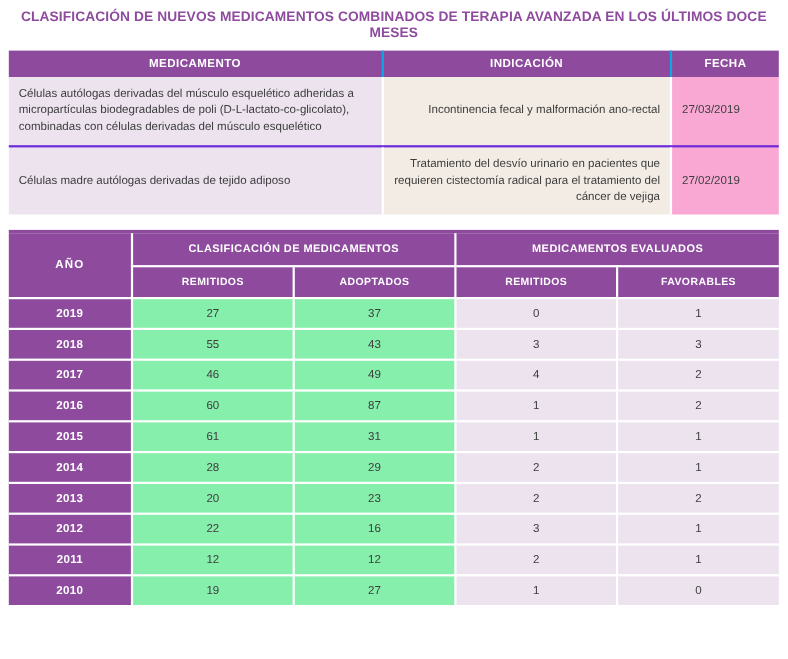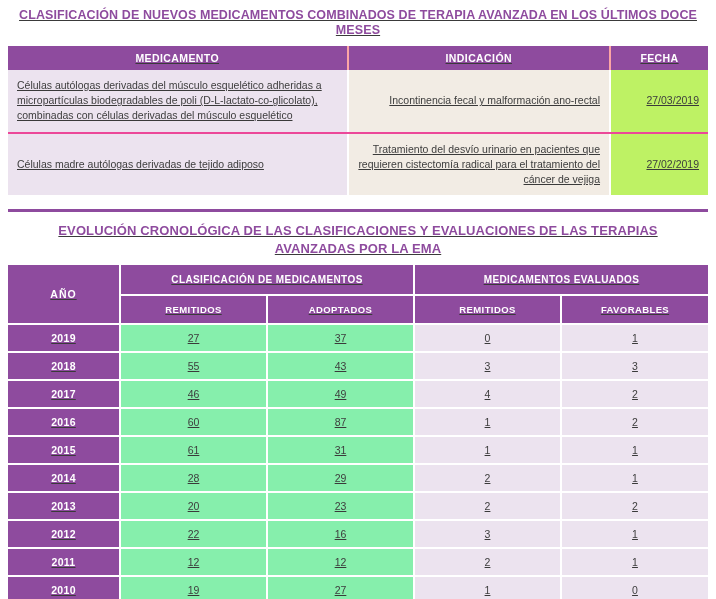--- a/index.html
+++ b/index.html
@@ -13,21 +13,20 @@
     font-family: "Liberation Sans", sans-serif;
     color: #3a3a3a;
     overflow: hidden;
   }
   .page {
     width: 716px;
     height: 524px;
     position: relative;
     box-sizing: border-box;
     padding: 0 8px;
-    text-decoration: underline;
   }
 
   
   .section-title {
     color: #8e4b9e;
     font-weight: bold;
     text-align: center;
     letter-spacing: 0.1px;
   }
   .title-1 {
@@ -47,41 +46,41 @@
     table-layout: fixed;
   }
 
   .t1 thead th {
     background: #8e4b9e;
     color: #ffffff;
     font-size: 10.5px;
     font-weight: bold;
     letter-spacing: 0.4px;
     padding: 6px 4px;
-    border-right: 2px solid #fca5a5;
+    border-right: 2px solid #0ea5e9;
     text-align: center;
     vertical-align: middle;
   }
   .t1 thead th:last-child { border-right: none; }
 
   .t1 td {
     font-size: 10.5px;
     padding: 8px 9px;
     vertical-align: middle;
     border-right: 2px solid #ffffff;
-    border-bottom: 2px solid #ec4899;
+    border-bottom: 2px solid #6d28d9;
     line-height: 1.45;
     color: #3d3d3d;
   }
   .t1 td:last-child { border-right: none; }
   .t1 tr:last-child td { border-bottom: none; }
 
   .cell-med { background: #ece3ef; }
   .cell-ind { background: #f2ece4; text-align: right; }
-  .cell-fec { background: #bef264; text-align: right; white-space: nowrap; }
+  .cell-fec { background: #f9a8d4; text-align: left; white-space: nowrap; }
 
   .divider {
     height: 3px;
     background: #8e4b9e;
     margin: 14px 0 0 0;
   }
 
   
   .t2 th, .t2 td {
     border-right: 2px solid #ffffff;
@@ -160,21 +159,20 @@
       <tr>
         <td class="cell-med">Células madre autólogas derivadas de tejido adiposo</td>
         <td class="cell-ind">Tratamiento del desvío urinario en pacientes que requieren cistectomía radical para el tratamiento del cáncer de vejiga</td>
         <td class="cell-fec">27/02/2019</td>
       </tr>
     </tbody>
   </table>
 
   <div class="divider"></div>
 
-  <div class="section-title title-2">EVOLUCIÓN CRONOLÓGICA DE LAS CLASIFICACIONES Y EVALUACIONES DE LAS TERAPIAS AVANZADAS POR LA EMA</div>
 
   <table class="t2">
     <colgroup>
       <col style="width:16%">
       <col style="width:21%">
       <col style="width:21%">
       <col style="width:21%">
       <col style="width:21%">
     </colgroup>
     <thead>

